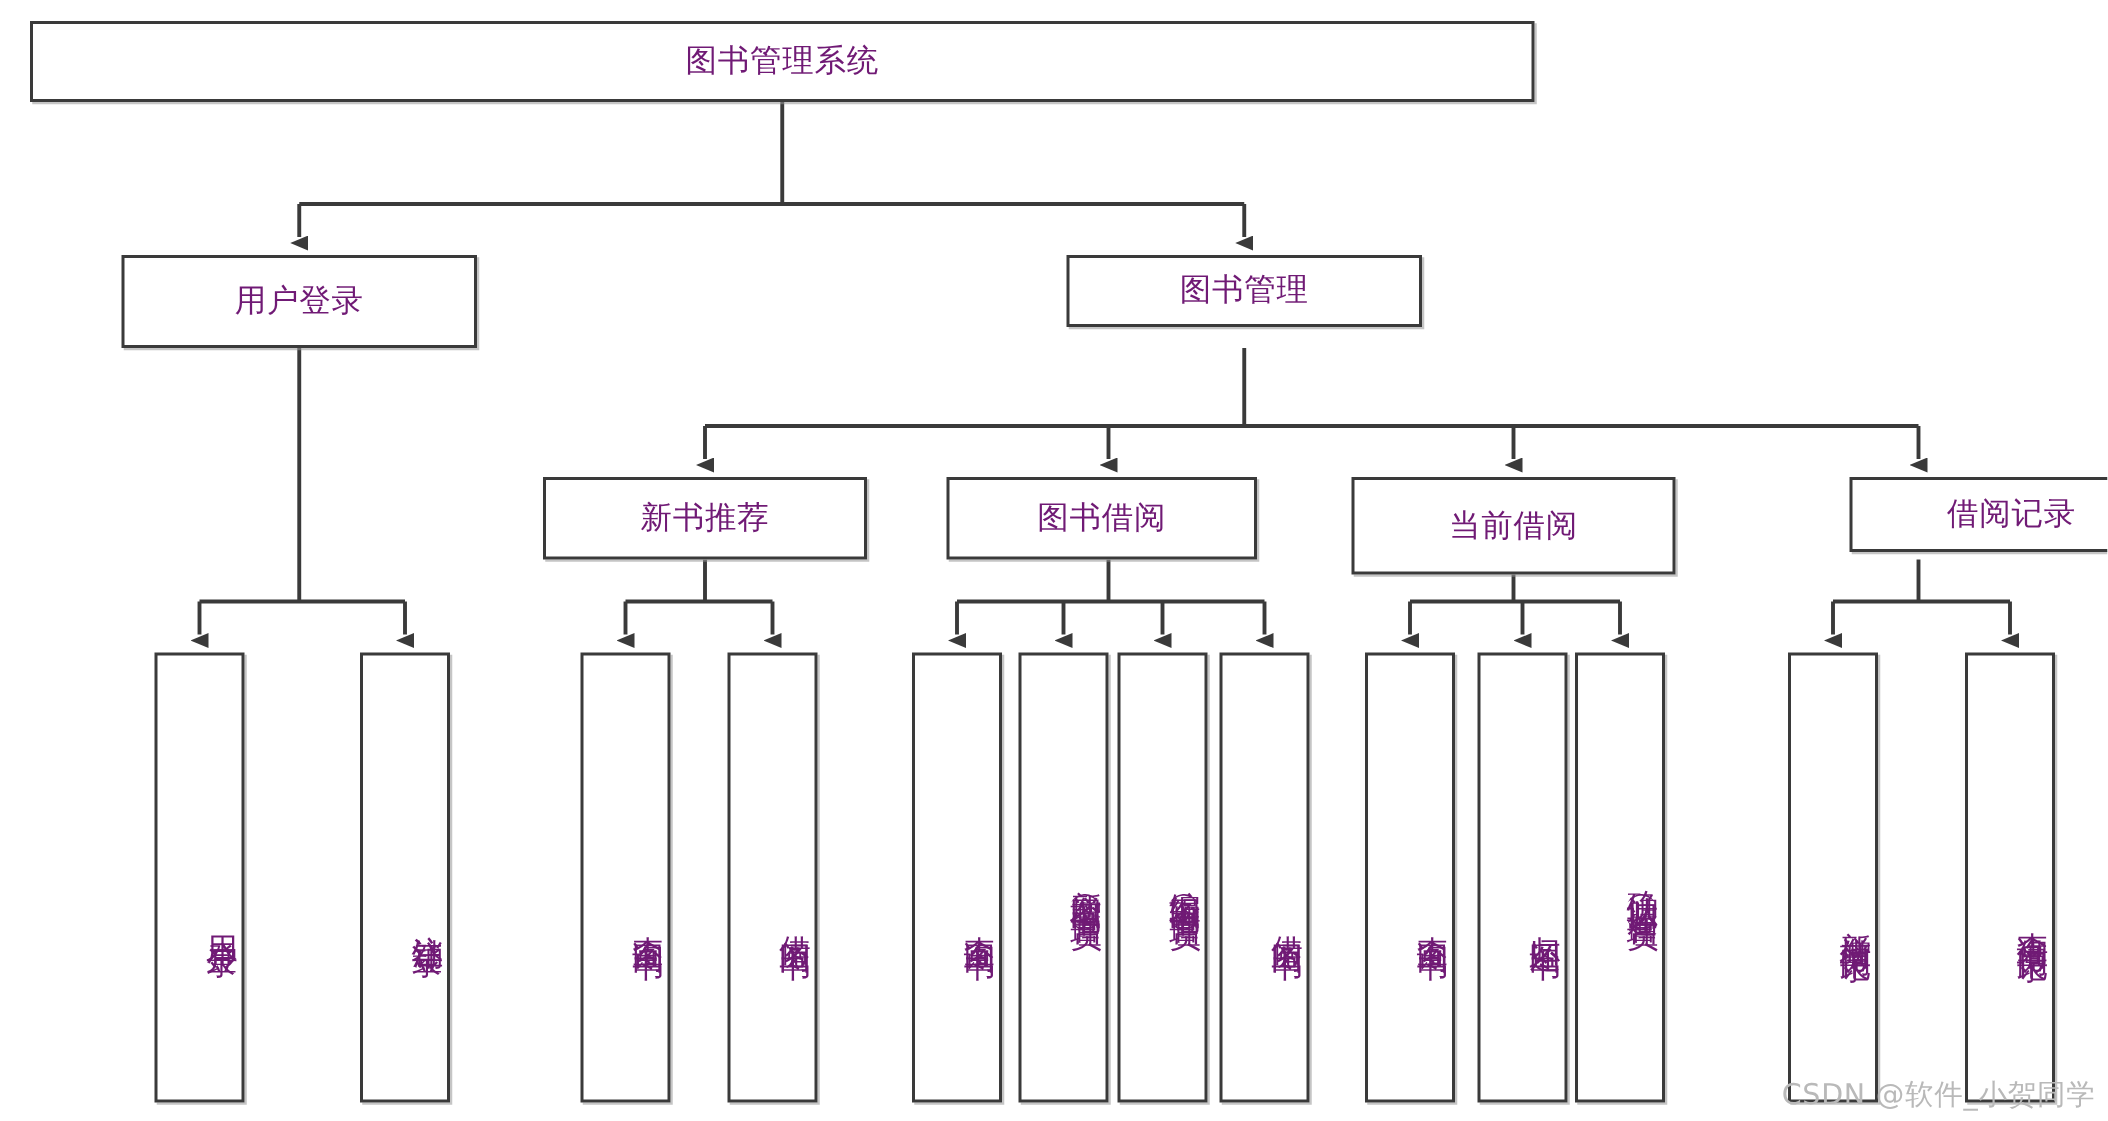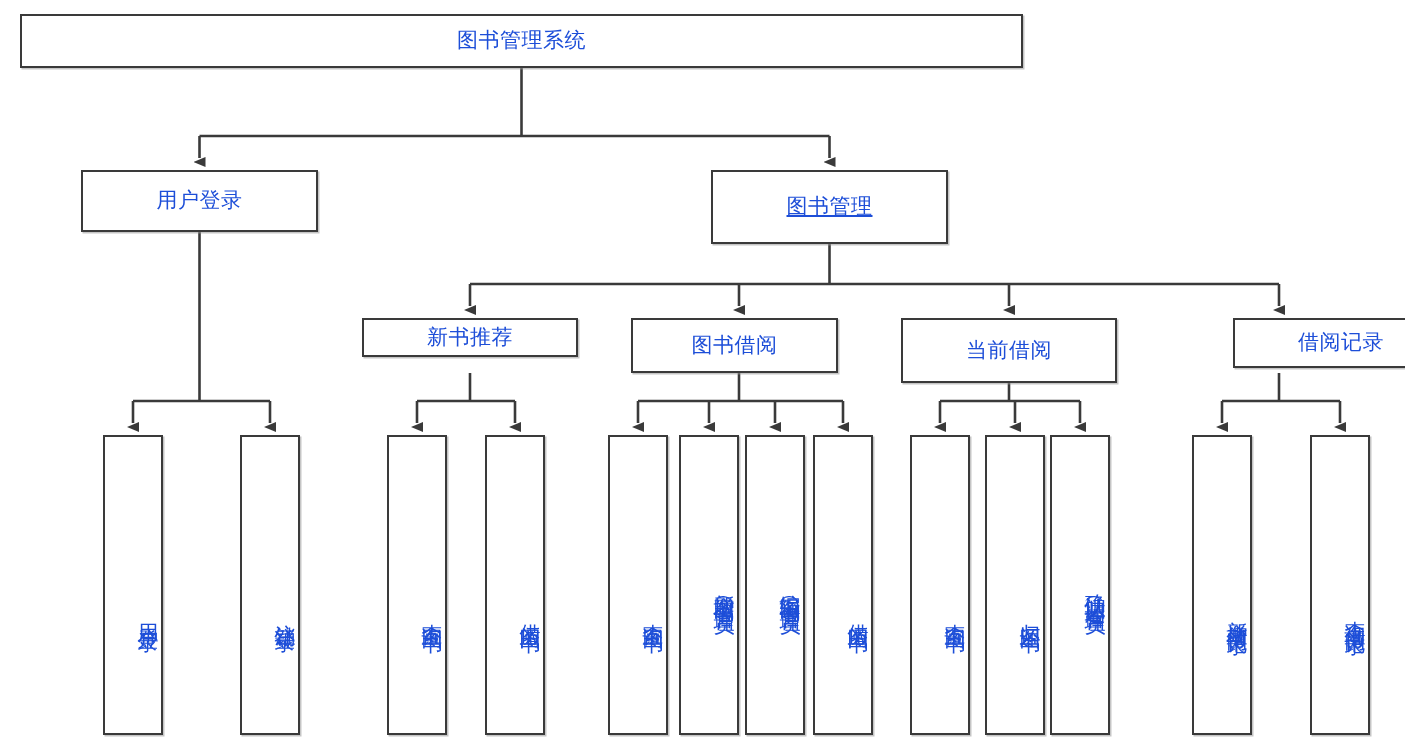--- a/index.html
+++ b/index.html
@@ -24,21 +24,21 @@
     pointer-events: none;
   }
   .node {
     position: absolute;
     box-sizing: border-box;
     border: 2.5px solid #3a3a3a;
     background: #ffffff;
     display: flex;
     align-items: center;
     justify-content: center;
-    color: #1d4ed8;
+    color: #701a75;
     box-shadow: 1.5px 1.5px 0 rgba(150,150,150,0.55);
   }
   .node.horiz {
     font-size: 21px;
     letter-spacing: 0.5px;
     line-height: 1.2;
   }
   .node.vert {
     writing-mode: vertical-rl;
     text-orientation: upright;
@@ -119,24 +119,24 @@
       </g>
   </svg>
 
   <div id="nodes-layer">
       <div class="node horiz" style="left: 20px; top: 14px; width: 1003px; height: 54px;">
         <span>图书管理系统</span>
       </div>
       <div class="node horiz" style="left: 81px; top: 170px; width: 237px; height: 62px;">
         <span>用户登录</span>
       </div>
-      <div class="node horiz" style="left: 711px; top: 170px; width: 237px; height: 74px; text-decoration: underline;">
+      <div class="node horiz" style="left: 711px; top: 170px; width: 237px; height: 48px;">
         <span>图书管理</span>
       </div>
-      <div class="node horiz" style="left: 362px; top: 318px; width: 216px; height: 39px;">
+      <div class="node horiz" style="left: 362px; top: 318px; width: 216px; height: 55px;">
         <span>新书推荐</span>
       </div>
       <div class="node horiz" style="left: 631px; top: 318px; width: 207px; height: 55px;">
         <span>图书借阅</span>
       </div>
       <div class="node horiz" style="left: 901px; top: 318px; width: 216px; height: 65px;">
         <span>当前借阅</span>
       </div>
       <div class="node horiz" style="left: 1233px; top: 318px; width: 216px; height: 50px;">
         <span>借阅记录</span>
@@ -175,13 +175,14 @@
         <span class="vlabel">确认归还（管理员）</span>
       </div>
       <div class="node vert mid" style="left: 1192px; top: 435px; width: 60px; height: 300px;">
         <span class="vlabel">新增借阅记录</span>
       </div>
       <div class="node vert mid" style="left: 1310px; top: 435px; width: 60px; height: 300px;">
         <span class="vlabel">查询借阅记录</span>
       </div>
     </div>
 
+  <div class="watermark">CSDN @软件_小贺同学</div>
 </div>
 
 </body></html>

